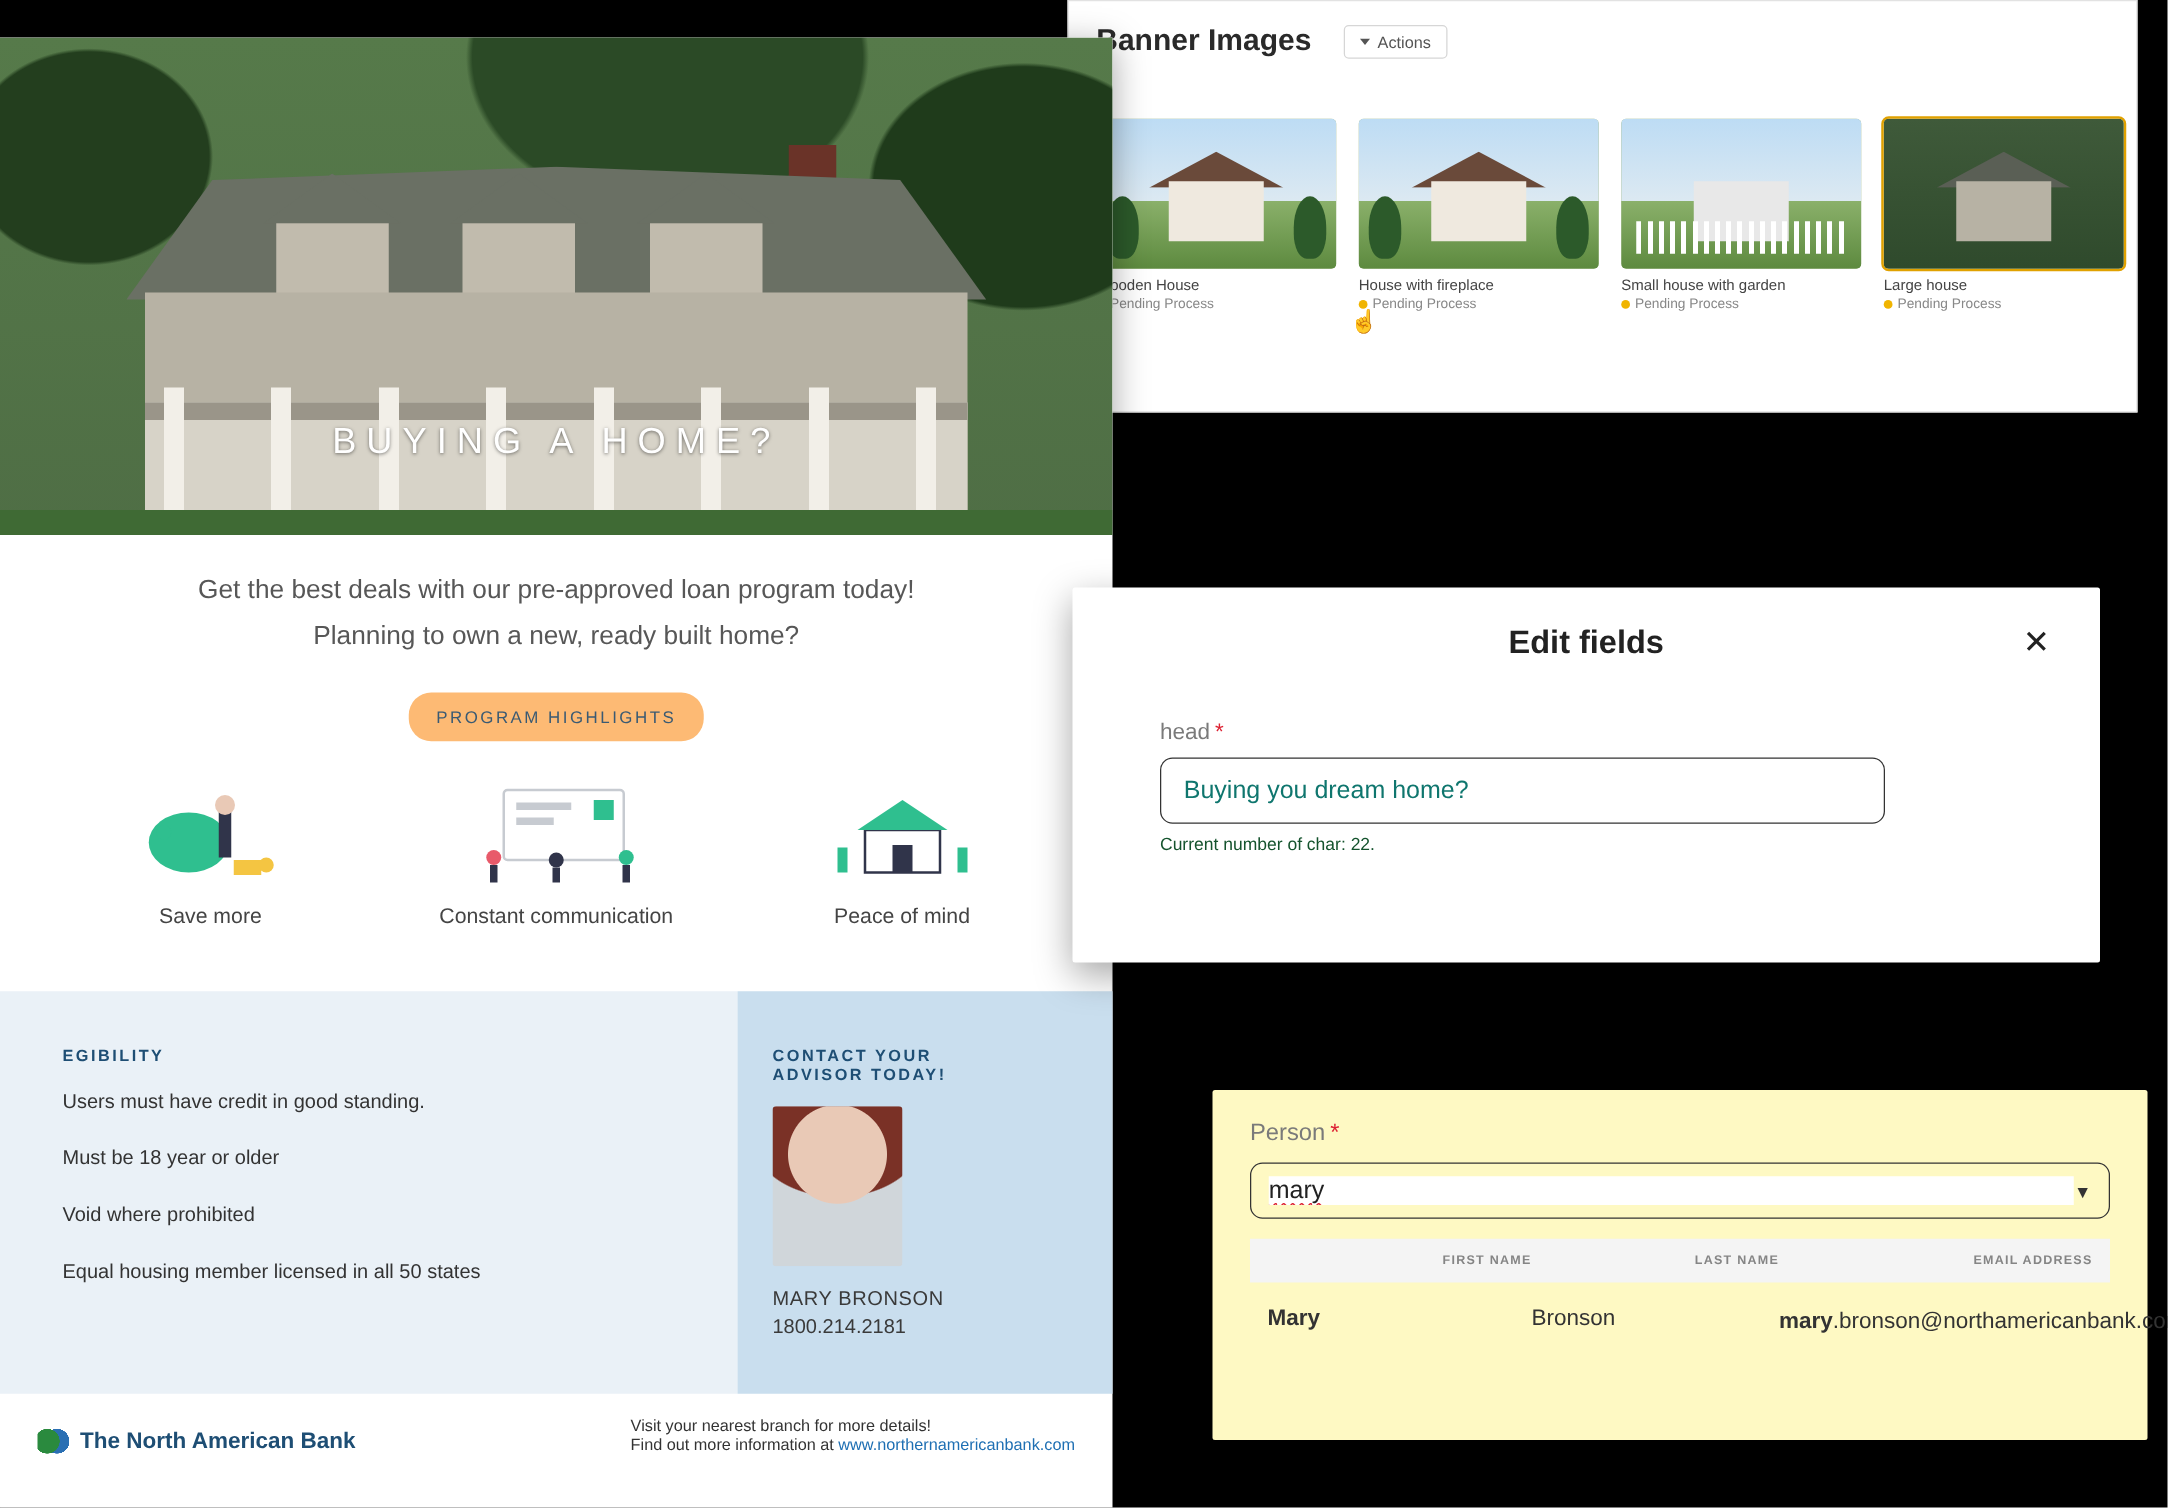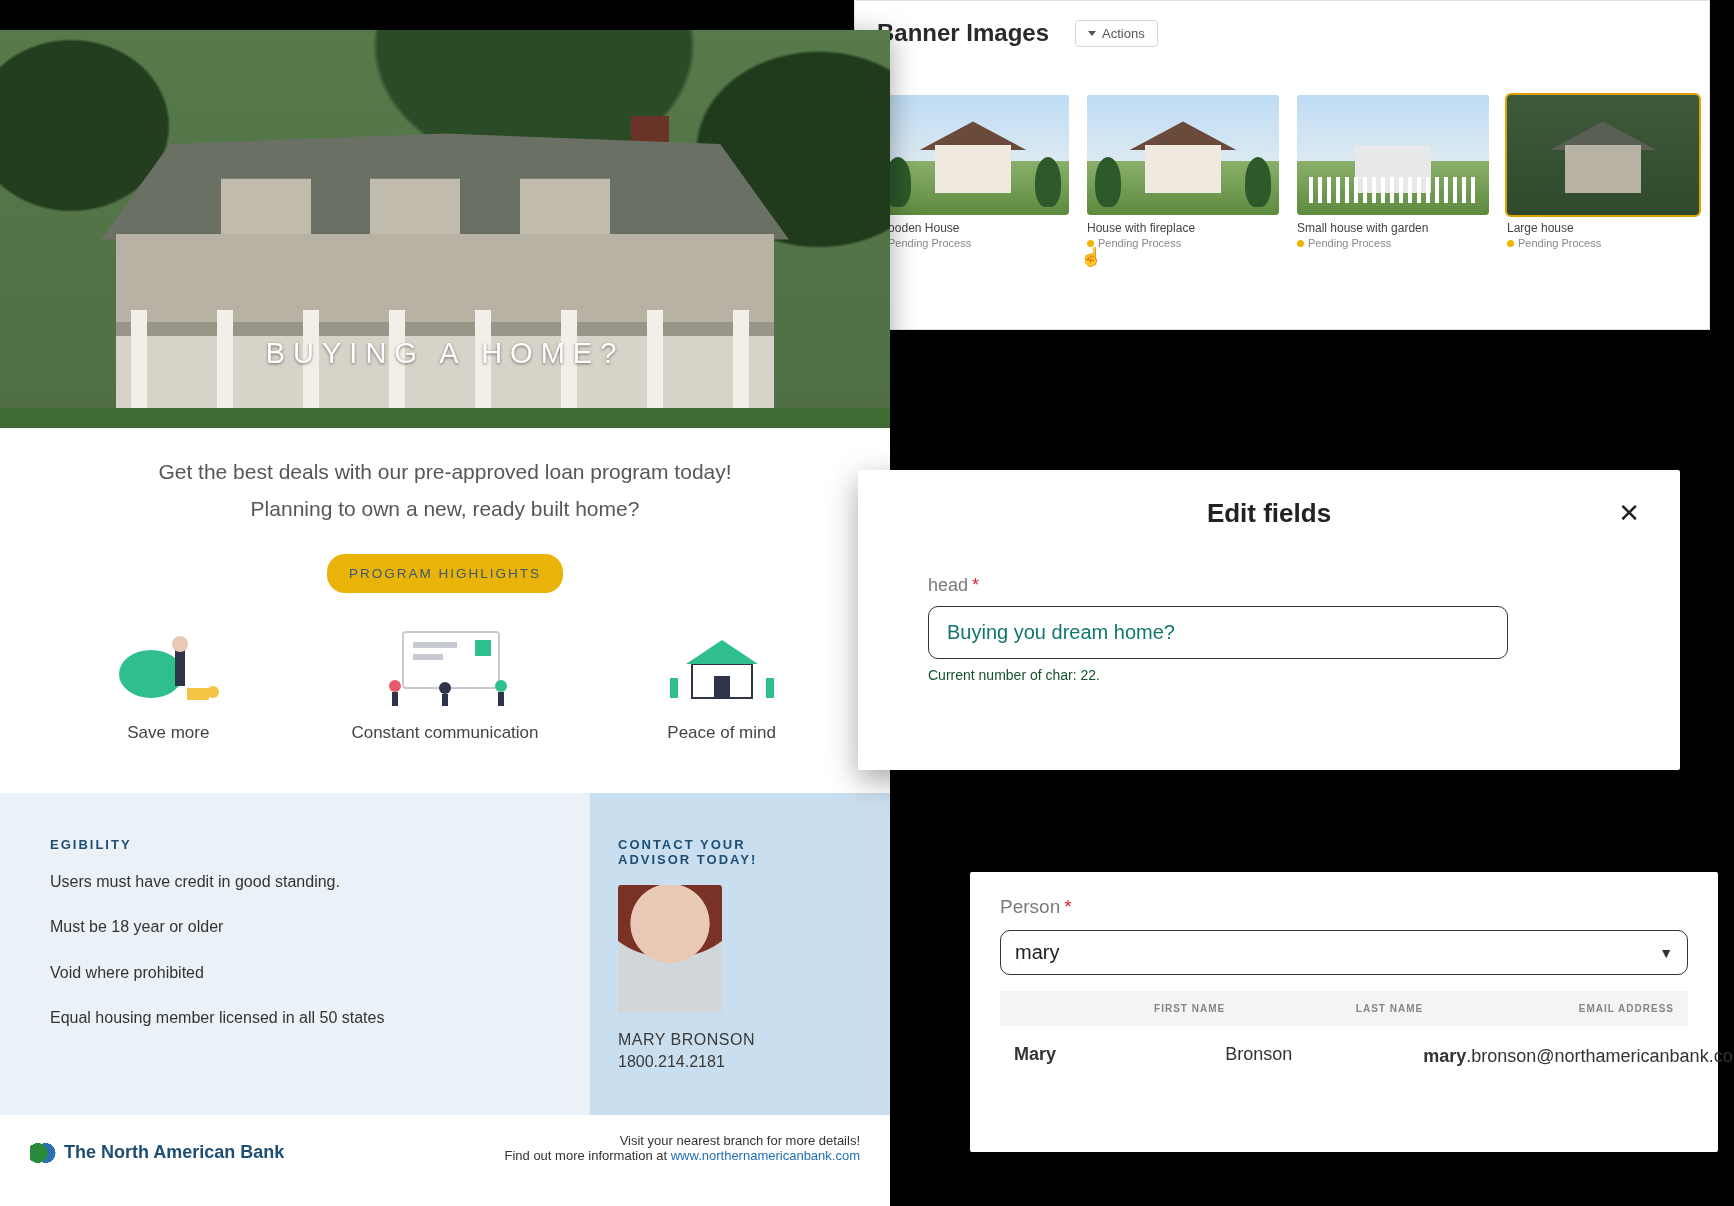--- a/index.html
+++ b/index.html
@@ -83,21 +83,21 @@
     background:#6a7064; clip-path:polygon(0 100%,50% 0,100% 100%); }
   .hero .d1 { left:20%; } .hero .d2 { left:40%; } .hero .d3 { left:60%; }
   .hero .lawn { position:absolute; left:0;right:0;bottom:0;height:20px;background:#3f6a34; }
   .hero h1 {
     position:absolute; left:0; right:0; bottom:58px; text-align:center;
     color:#fff; font-weight:400; letter-spacing:8px; font-size:29px;
     text-shadow:0 1px 3px rgba(0,0,0,0.5);
   }
   .intro { text-align:center; padding:26px 40px 8px; color:#575757; font-size:21px; line-height:1.75; }
   .badge-pill {
-    display:inline-block; background:#eab308; color:#3a5a73; letter-spacing:2px;
+    display:inline-block; background:#fdba74; color:#3a5a73; letter-spacing:2px;
     font-size:13.5px; padding:8px 22px; border-radius:18px; margin-top:26px; margin-bottom:6px;
   }
   .highlights { display:flex; justify-content:space-around; padding:10px 30px 50px; }
   .hi { width:240px; text-align:center; }
   .hi .ic { height:100px; display:flex; align-items:center; justify-content:center; }
   .hi .lbl { font-size:17px; color:#444; margin-top:6px; }
   .lower { display:flex; min-height:320px; }
   .elig { flex:1; background:#eaf1f7; padding:44px 50px; color:#405060; }
   .elig h4, .contact h4 { font-size:13px; letter-spacing:2px; color:#1e4e74; font-weight:600; margin-bottom:18px; }
   .elig p { font-size:16px; color:#333; margin:0 0 22px; line-height:1.45; }
@@ -109,21 +109,21 @@
       radial-gradient(70px 50px at 50% 18%, #7a3126 0 98%, transparent 100%),
       linear-gradient(#d0d6da,#d0d6da);
   }
   .advisor-name { font-size:16px; color:#3a3a3a; margin-bottom:4px; letter-spacing:.5px; }
   .advisor-ph { font-size:16px; color:#3a3a3a; }
   .footer { display:flex; align-items:flex-end; justify-content:space-between; padding:18px 30px 24px; }
   .brand { display:flex; align-items:center; gap:8px; color:#1e4e74; font-weight:700; font-size:18px; }
   .brand-logo { width:26px;height:20px;background:
       radial-gradient(10px 10px at 30% 50%,#2a8a3e 0 98%,transparent 100%),
       radial-gradient(10px 10px at 60% 50%,#2a6fb3 0 98%,transparent 100%); }
-  .footer-right { text-align:right; font-size:13px; color:#333; }
+  .footer-right { text-align:left; font-size:13px; color:#333; }
   .footer-right a { color:#1e6fb3; text-decoration:none; }
 
   
   .modal-edit {
     position:absolute; left:858px; top:470px;
     width:822px; height:300px; background:#fff;
     box-shadow: 0 10px 30px rgba(0,0,0,.35);
     border-radius:2px;
     padding:28px 40px;
   }
@@ -136,21 +136,21 @@
   .txt-in {
     width:580px; border:1.6px solid #333; border-radius:10px;
     font-size:20px; padding:14px 18px; margin-top:10px; color:#0f766e;
     outline:none;
   }
   .helper { font-size:14px; color:#14532d; margin-top:8px; }
 
   
   .panel-person {
     position:absolute; left:970px; top:872px;
-    width:748px; height:280px; background:#ffffff;
+    width:748px; height:280px; background:#fef9c3;
     box-shadow: 0 10px 30px rgba(0,0,0,.5);
     border-radius:2px;
     padding:24px 30px;
   }
   .panel-person label { font-size:19px; color:#7a7a7a; }
   .combo {
     margin-top:12px; border:1.5px solid #333; border-radius:10px;
     display:flex; align-items:center; padding:10px 14px;
   }
   .combo input { flex:1; border:none; outline:none; font-size:20px; color:#222;

